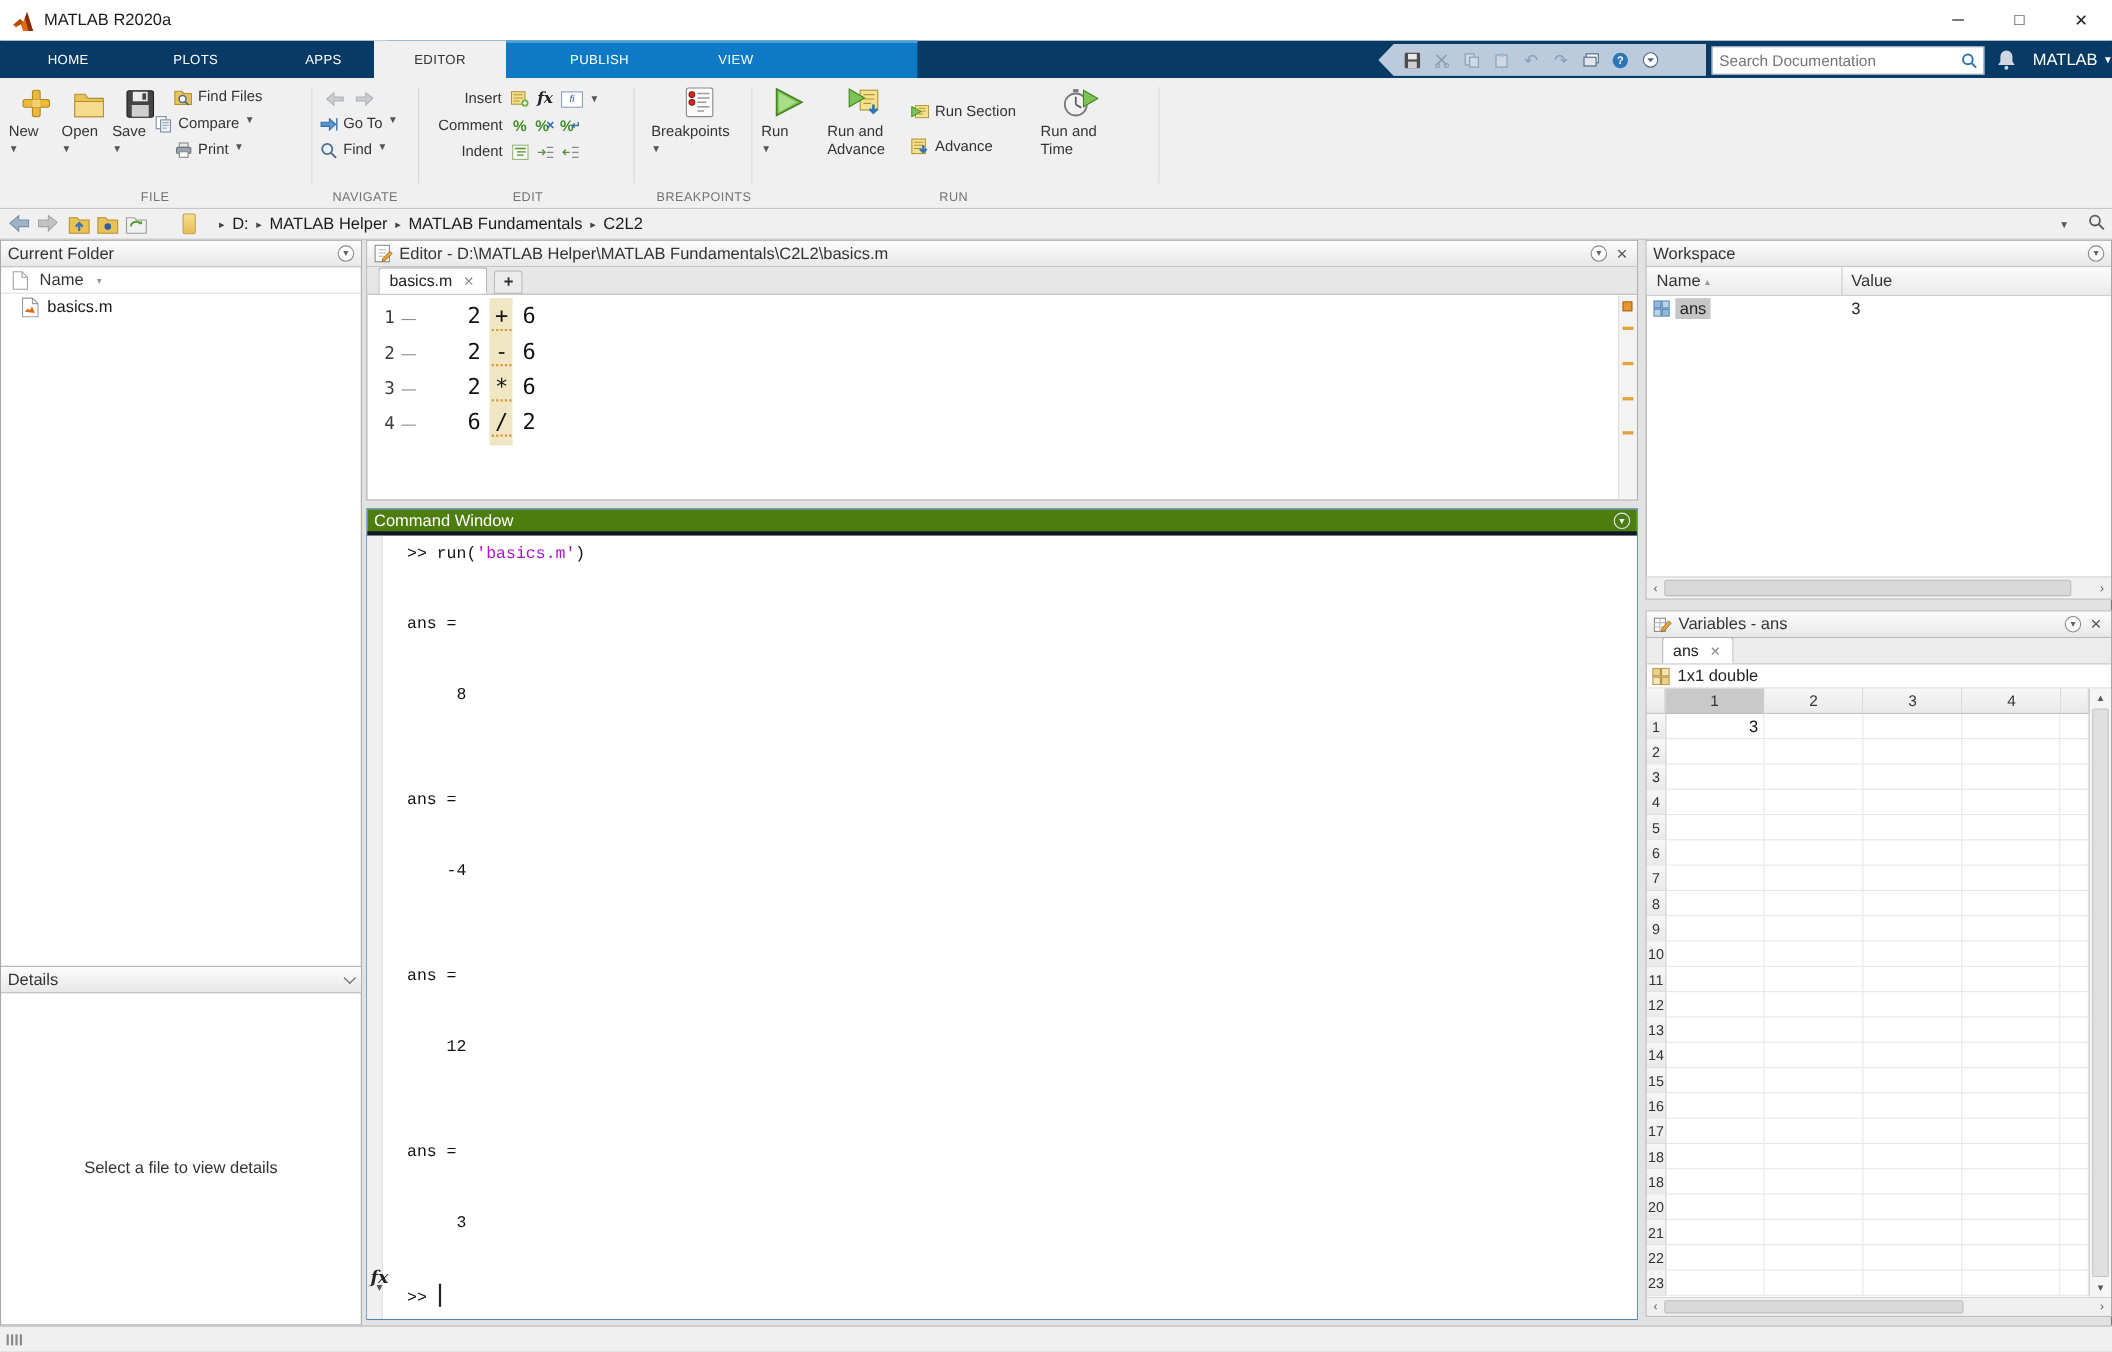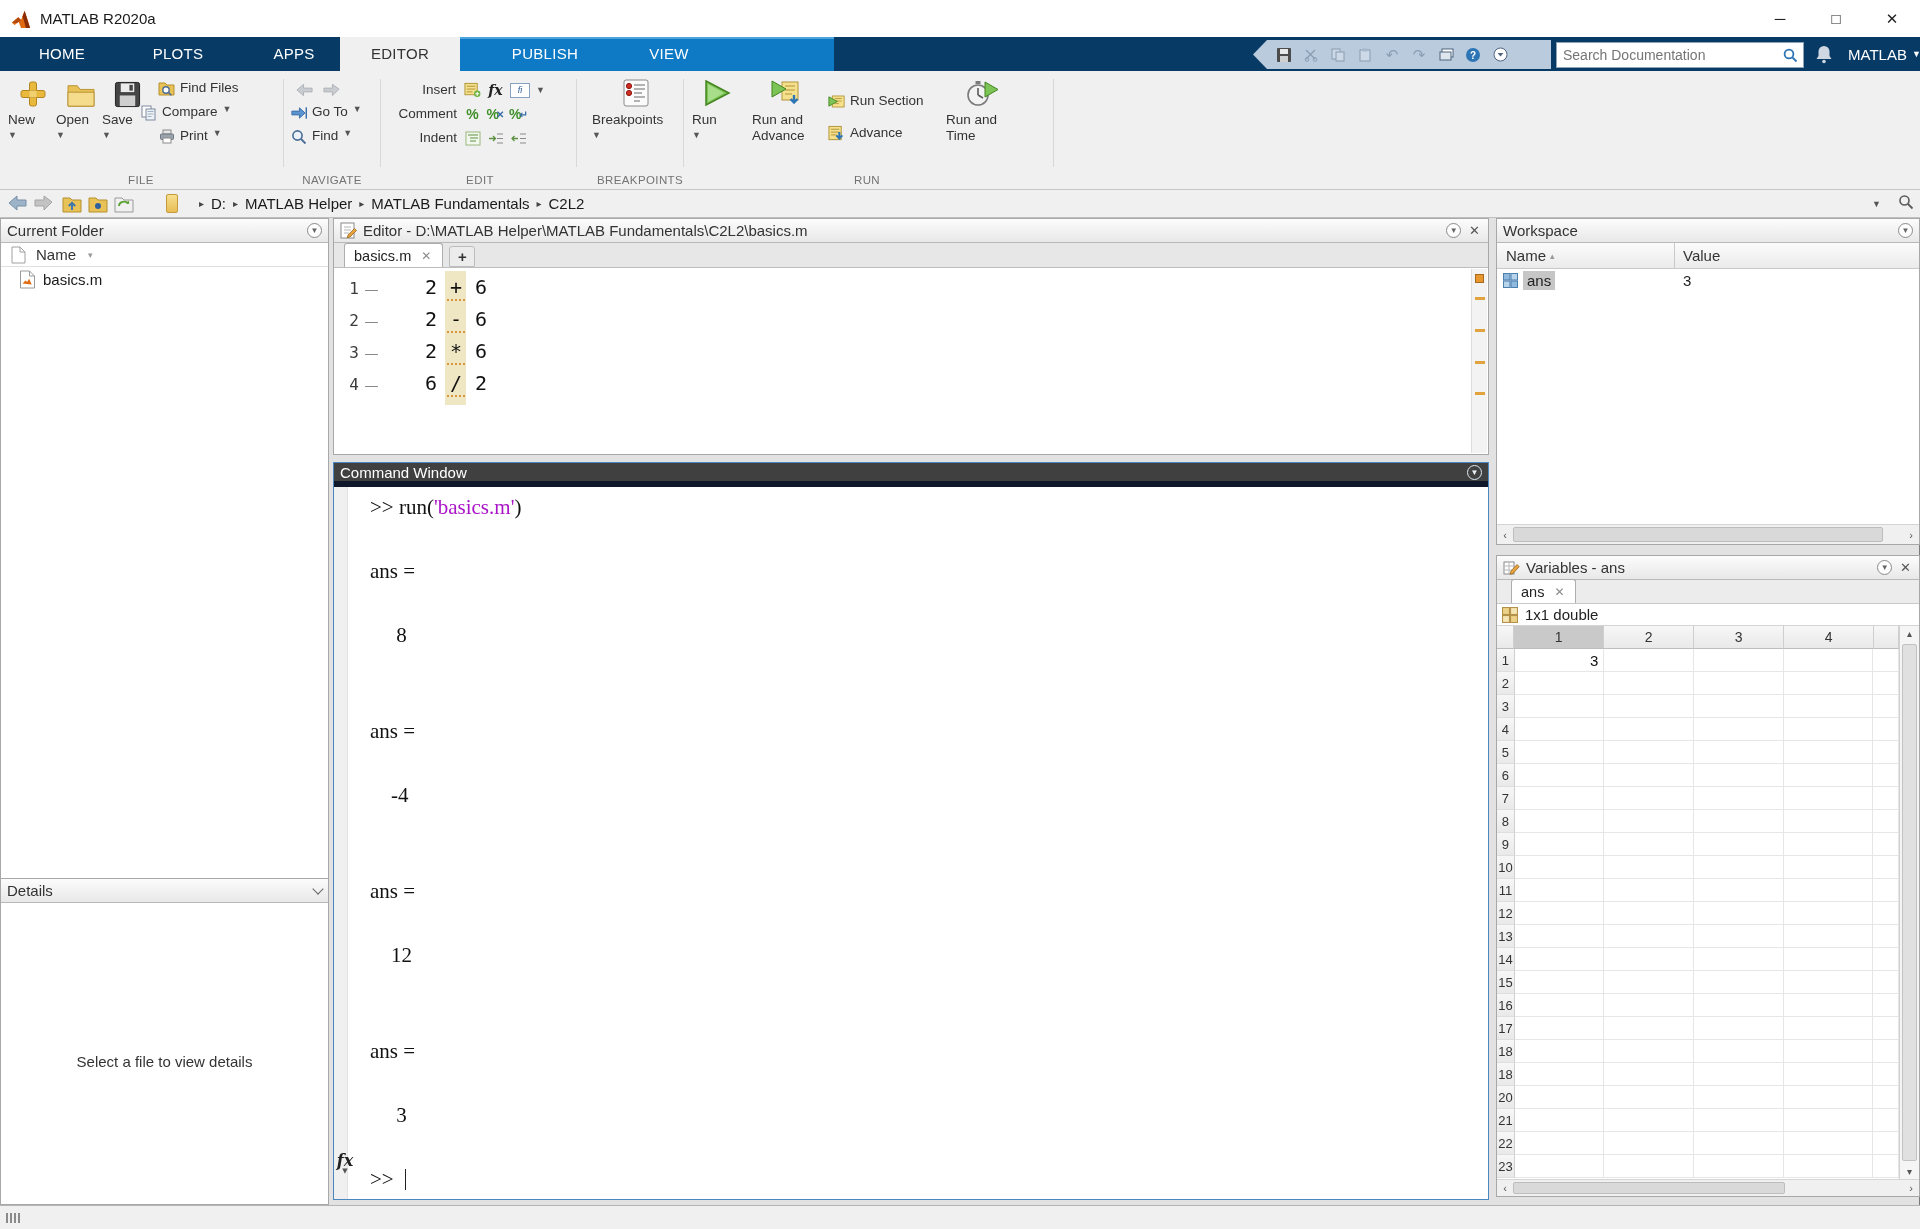--- a/index.html
+++ b/index.html
@@ -8,21 +8,21 @@
 svg{display:block}
 
 #titlebar{position:absolute;left:0;top:0;width:1920px;height:37px;background:#fff;display:flex;align-items:center}
 #titlebar .logo{margin:0 8px 0 10px}
 #titlebar .title{font-size:15px;color:#1a1a1a}
 .win-controls{position:absolute;right:0;top:0;height:37px;display:flex}
 .win-btn{width:56px;height:37px;display:flex;align-items:center;justify-content:center;font-size:15px;color:#222}
 
 #tabbar{position:absolute;left:0;top:37px;width:1920px;height:34px;background:#083a66}
 .ctxstrip{position:absolute;left:352px;top:0;width:482px;height:34px;background:#0e79c5;border-top:2px solid #4ca3dd}
-.rtab{position:absolute;top:0;height:34px;line-height:34px;text-align:center;color:#fff;font-size:15px;letter-spacing:.3px}
+.rtab{position:absolute;top:0;height:34px;line-height:34px;text-align:center;color:#fff;font-size:12px;letter-spacing:.3px}
 .rtab.active{background:#f0f0f0;color:#333}
 
 #quickaccess{position:absolute;left:1253px;top:3px;width:298px;height:29px;background:#b9cbdd;clip-path:polygon(14px 0,100% 0,100% 100%,14px 100%,0 50%);display:flex;align-items:center;gap:9px;padding-left:22px}
 .qa-ico{width:18px;height:18px;display:flex;align-items:center;justify-content:center;font-size:15px;color:#51667e}
 .qa-ico.dim{opacity:.45}
 #searchbox{position:absolute;left:1556px;top:5px;width:248px;height:26px;background:#fff;border:1px solid #8ca3b8;display:flex;align-items:center}
 #searchbox input{flex:1;border:0;outline:0;font-family:"Liberation Sans",sans-serif;font-size:14px;color:#444;padding:0 6px;background:transparent}
 #bell{position:absolute;left:1814px;top:7px}
 #matlabmenu{position:absolute;left:1848px;top:0;height:34px;display:flex;align-items:center;color:#fff;font-size:15px;gap:5px}
 .dd-white{font-size:9px;color:#fff}
@@ -74,24 +74,24 @@
 .lnum{position:absolute;left:0;width:24px;text-align:right;font-size:16px;color:#3c3c3c;top:4px}
 .ldash{position:absolute;left:30px;top:15px;width:13px;border-top:1.5px solid #8a8a8a}
 .lhs{position:absolute;left:80px;width:22px;text-align:right;color:#111}
 .opx{position:absolute;left:112px;width:18px;text-align:center;color:#111;border-bottom:2px dotted #d8953a;padding-bottom:0}
 .rhs{position:absolute;left:140px;color:#111}
 #ed-annot{position:absolute;right:1px;top:50px;bottom:1px;width:16px;background:#f3f3f3;border-left:1px solid #ddd}
 .annot-sq{position:absolute;left:3px;top:5px;width:9px;height:9px;background:#e8972f;border:1px solid #a96a1f}
 .annot-dash{position:absolute;left:3px;width:10px;height:3px;background:#e2a33c}
 
 #cmd{border:1px solid #4a86c0}
-#cmd .phead{background:#404040;border-bottom:6px solid #0f172a;color:#fff}
+#cmd .phead{background:#4d7c0f;border-bottom:4px solid #0f172a;color:#fff}
 #cmd-body{position:absolute;left:0;top:24px;right:0;bottom:0;background:#fff;overflow:hidden}
 #cmd-gutter{position:absolute;left:0;top:0;bottom:0;width:14px;background:#f0f0f0;border-right:1px solid #e2e2e2}
-#cmd-text{position:absolute;left:36px;top:8px;right:4px;font-family:Liberation Serif, serif;font-size:21px;color:#111}
+#cmd-text{position:absolute;left:36px;top:8px;right:4px;font-family:Liberation Mono, monospace;font-size:15px;color:#111}
 .cmd-line{height:32px;white-space:pre}
 .cmd-str{color:#aa14c8}
 #cmd-fx{position:absolute;left:0;bottom:26px;width:22px;text-align:center;font-family:"DejaVu Serif",serif;font-style:italic;font-weight:bold;font-size:16px;color:#222;line-height:14px}
 #cmd-fx .dot{display:block;font-size:7px;color:#555;line-height:5px}
 .cursor{display:inline-block;width:1.5px;height:21px;background:#222;vertical-align:-4px;margin-left:11px}
 
 #ws-cols{height:26px;display:flex;background:linear-gradient(#fbfbfb,#ebebeb);border-bottom:1px solid #c9c9c9;color:#333}
 .ws-cn{width:178px;border-right:1px solid #c9c9c9;display:flex;align-items:center;padding-left:9px;gap:4px}
 .ws-cv{flex:1;display:flex;align-items:center;padding-left:8px}
 .sort-asc{font-size:9px;color:#999}

